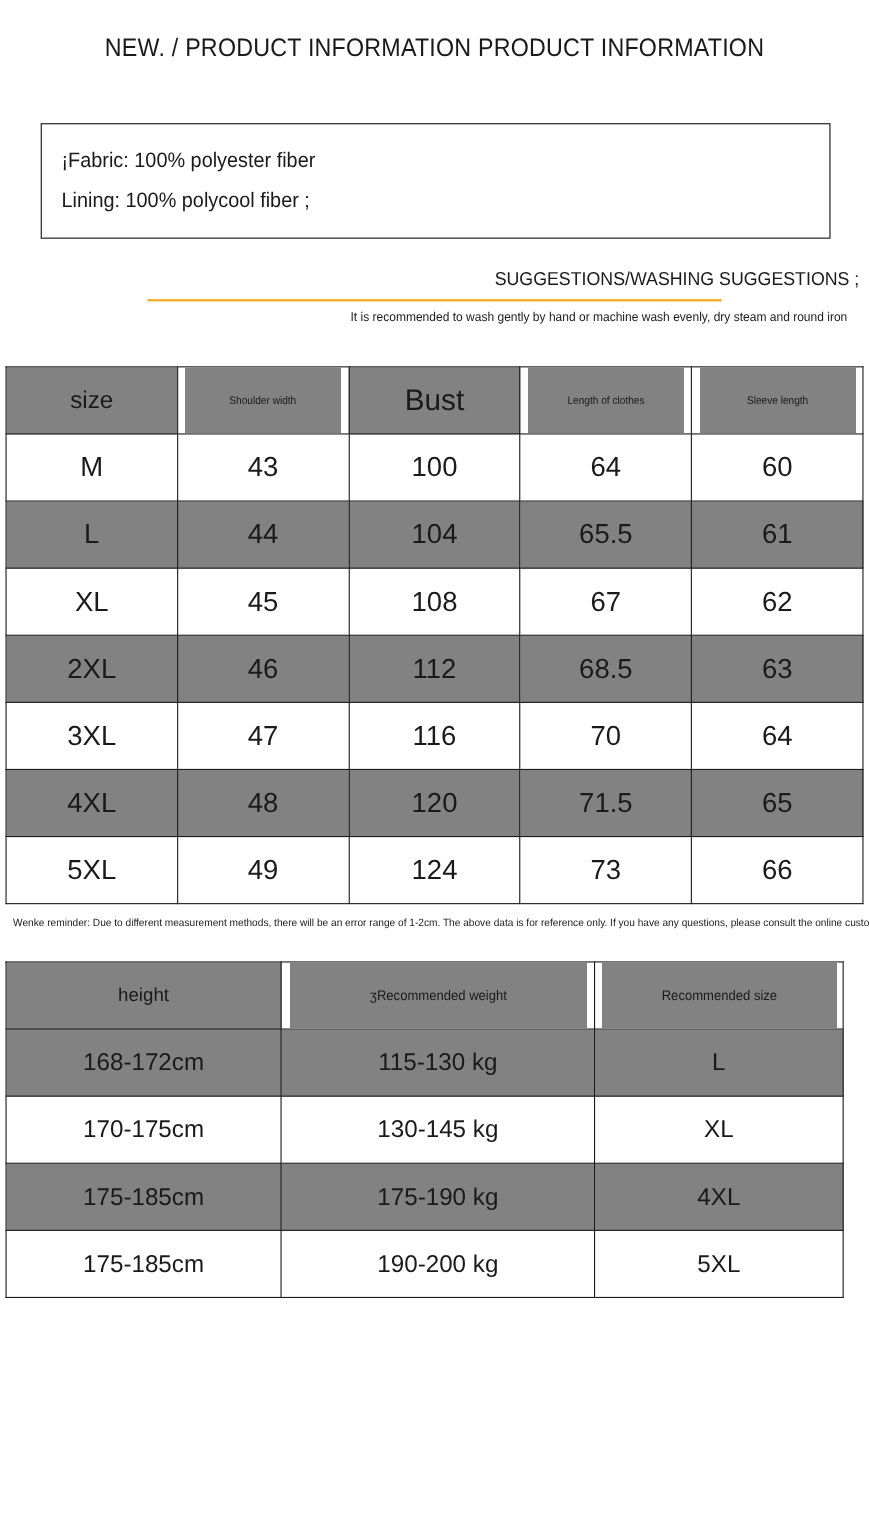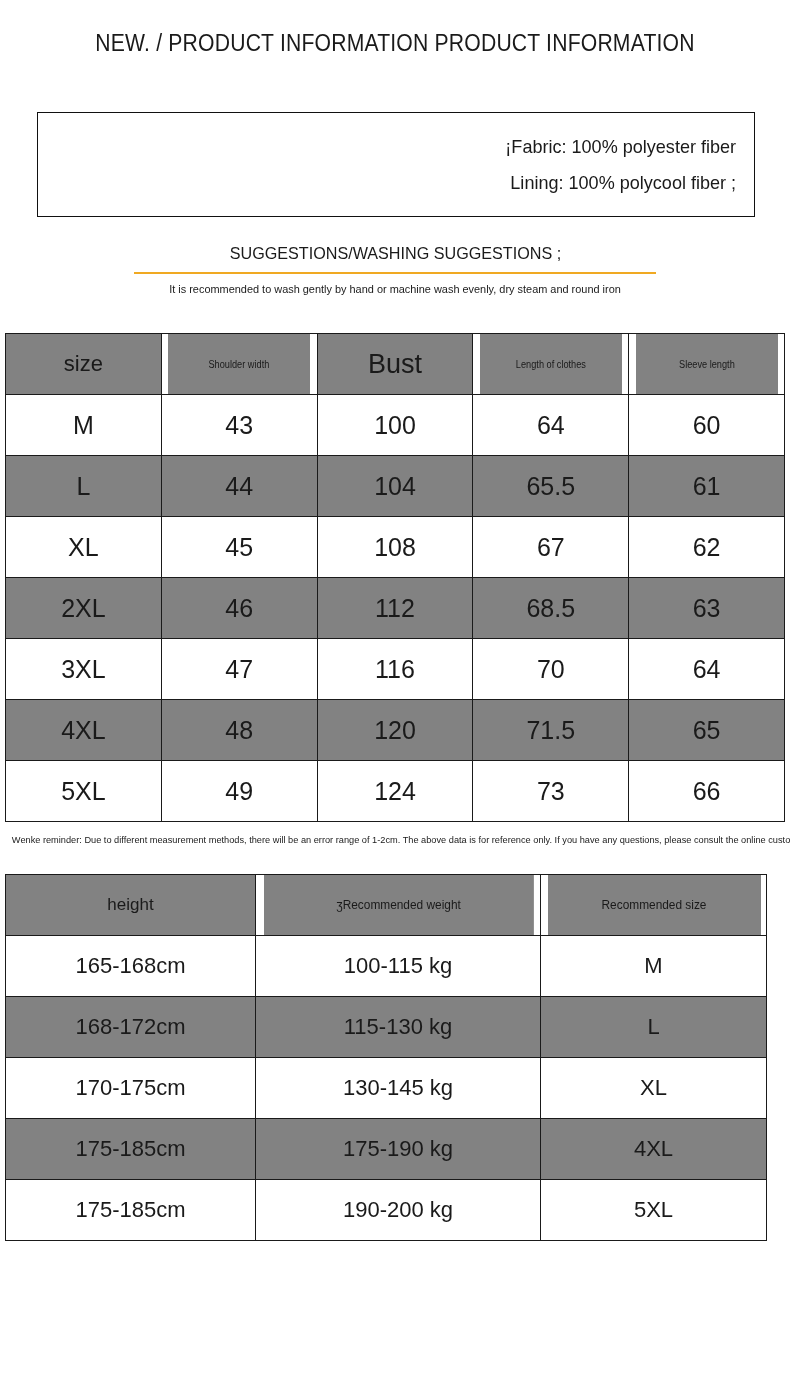--- a/index.html
+++ b/index.html
@@ -38,36 +38,36 @@
     width: 718px;
     height: 105px;
     border: 1.5px solid #111111;
     background: #ffffff;
   }
   .fabric-lines {
     position: absolute;
     left: 0; right: 0;
     top: 50%;
     transform: translateY(-50%);
-    text-align: right;
+    text-align: left;
   }
   .fabric-line {
     font-size: 19px;
     line-height: 36px;
     color: #1a1a1a;
     transform: scaleX(0.95);
     white-space: nowrap;
   }
 
   
   .wash-wrap {
     position: absolute;
     left: 0; right: 0;
     top: 244px;
-    text-align: center;
+    text-align: right;
   }
   .wash-title {
     font-size: 17px;
     color: #1a1a1a;
     transform: scaleX(0.95);
     white-space: nowrap;
     display: inline-block;
   }
   .wash-rule {
     width: 522px;
@@ -229,25 +229,20 @@
     <col style="width:226px">
   </colgroup>
   <thead>
     <tr class="row-gray">
       <th class="ht-head">height</th>
       <th class="ht-head-small">ʒRecommended weight</th>
       <th class="ht-head-small">Recommended size</th>
     </tr>
   </thead>
   <tbody>
-    <tr class="row-white">
-      <td>165-168cm</td>
-      <td>100-115 kg</td>
-      <td class="cell-size-m">M</td>
-    </tr>
     <tr class="row-gray">
       <td>168-172cm</td>
       <td>115-130 kg</td>
       <td class="cell-size-m">L</td>
     </tr>
     <tr class="row-white">
       <td>170-175cm</td>
       <td>130-145 kg</td>
       <td class="cell-size-xl">XL</td>
     </tr>

